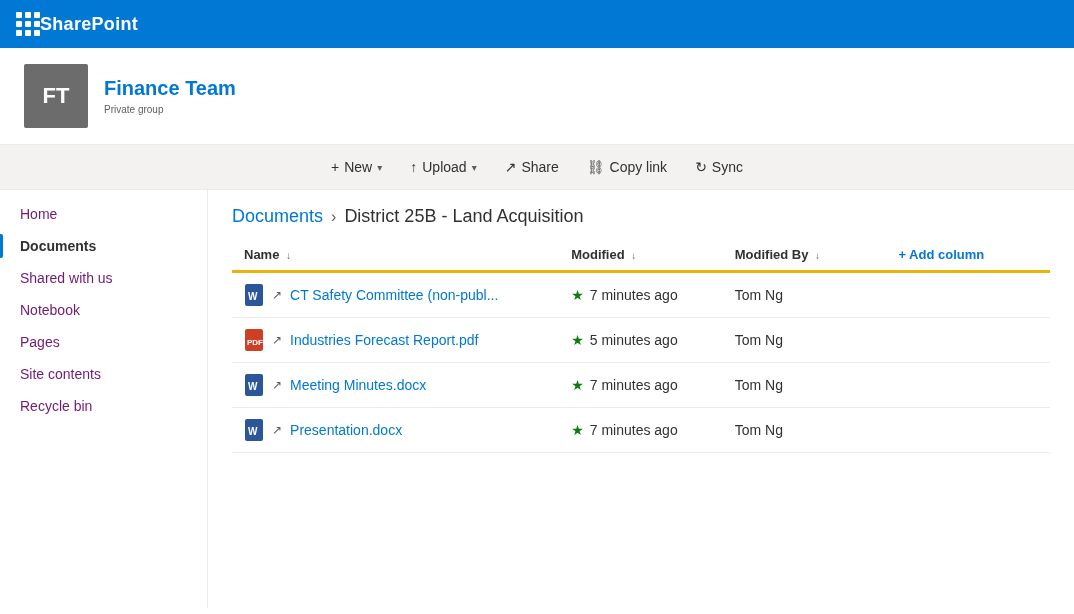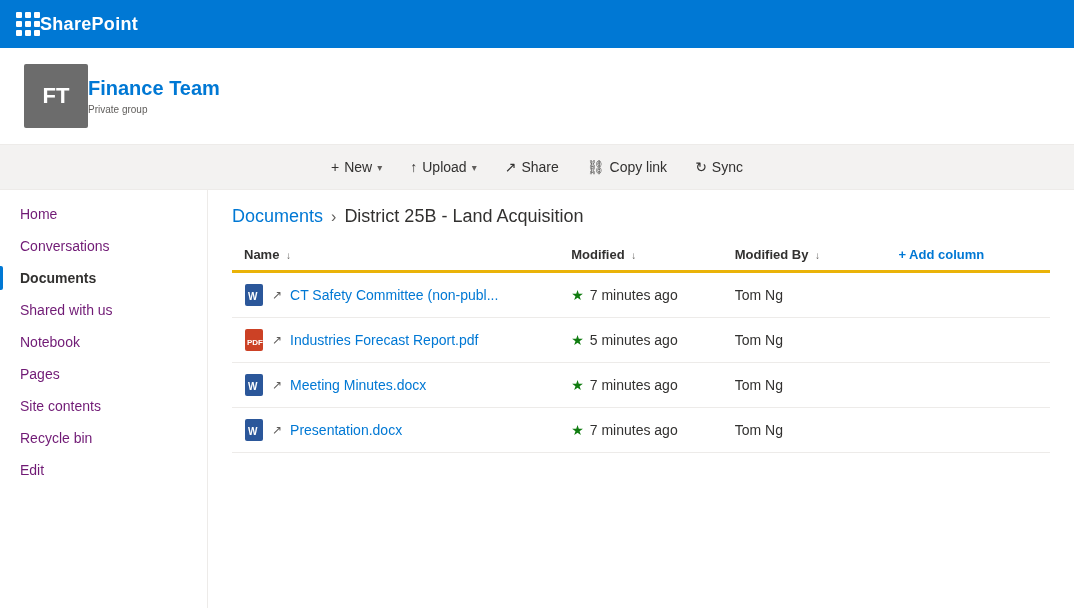--- a/index.html
+++ b/index.html
@@ -33,21 +33,21 @@
       font-size: 18px;
       font-weight: 600;
       letter-spacing: 0.3px;
     }
 
     
     .site-header {
       display: flex;
       align-items: center;
       padding: 16px 24px;
-      gap: 0;
+      gap: 16px;
       border-bottom: 1px solid #edebe9;
     }
     .site-avatar {
       width: 64px;
       height: 64px;
       background: #6c6c6c;
       color: #fff;
       font-size: 22px;
       font-weight: 600;
       display: flex;
@@ -283,43 +283,37 @@
     <span>Sync</span>
   </button>
 </div>
 
 <div class="layout">
 
   <nav class="sidebar">
     <div class="sidebar-item">
       <span>Home</span>
     </div>
-    <div class="sidebar-item">
-      <span>Conversations</span>
-    </div>
     <div class="sidebar-item active">
       <span>Documents</span>
     </div>
     <div class="sidebar-item">
       <span>Shared with us</span>
     </div>
     <div class="sidebar-item">
       <span>Notebook</span>
     </div>
     <div class="sidebar-item">
       <span>Pages</span>
     </div>
     <div class="sidebar-item">
       <span>Site contents</span>
     </div>
     <div class="sidebar-item">
       <span>Recycle bin</span>
-    </div>
-    <div class="sidebar-item">
-      <span>Edit</span>
     </div>
   </nav>
 
   <div class="main-content">
 
     <div class="breadcrumb">
       <span class="breadcrumb-link">Documents</span>
       <span class="breadcrumb-sep">›</span>
       <span class="breadcrumb-current">District 25B - Land Acquisition</span>
     </div>

